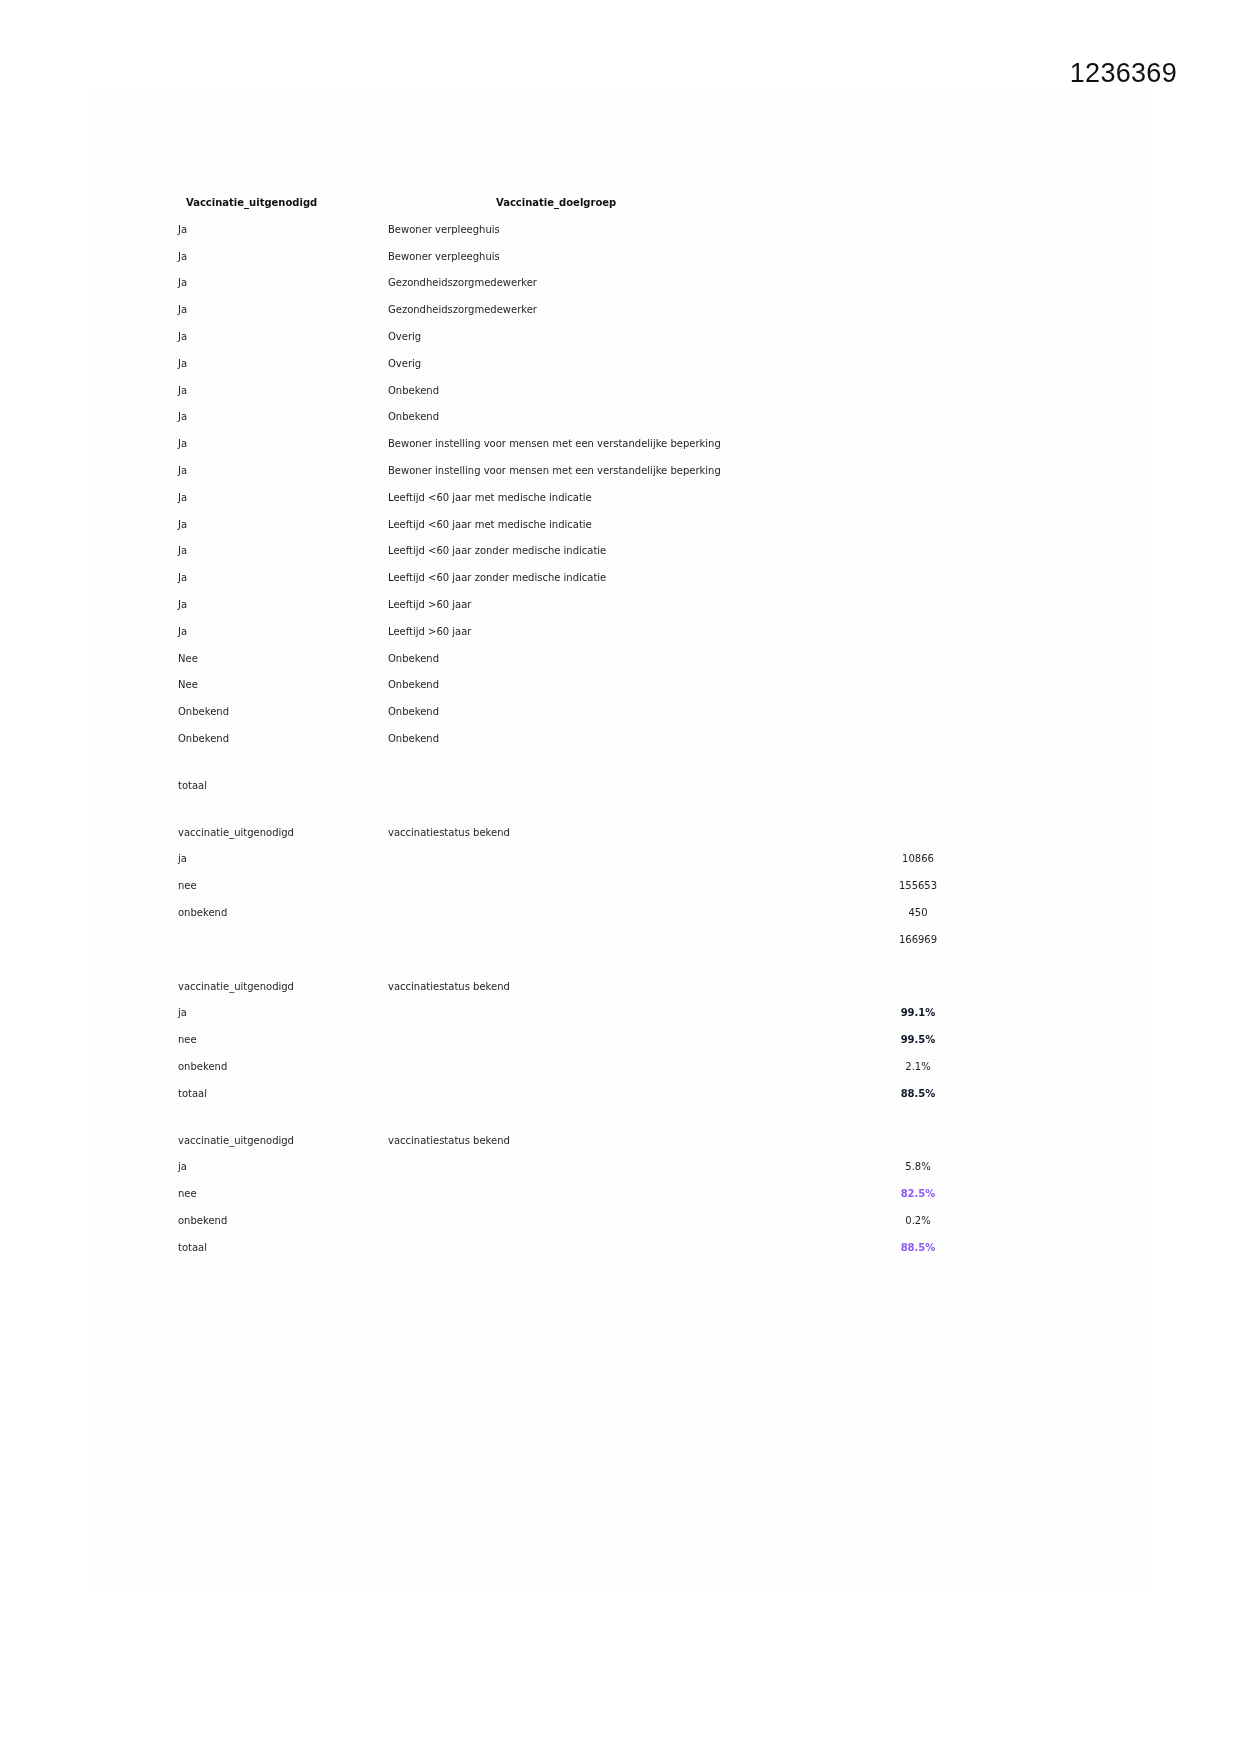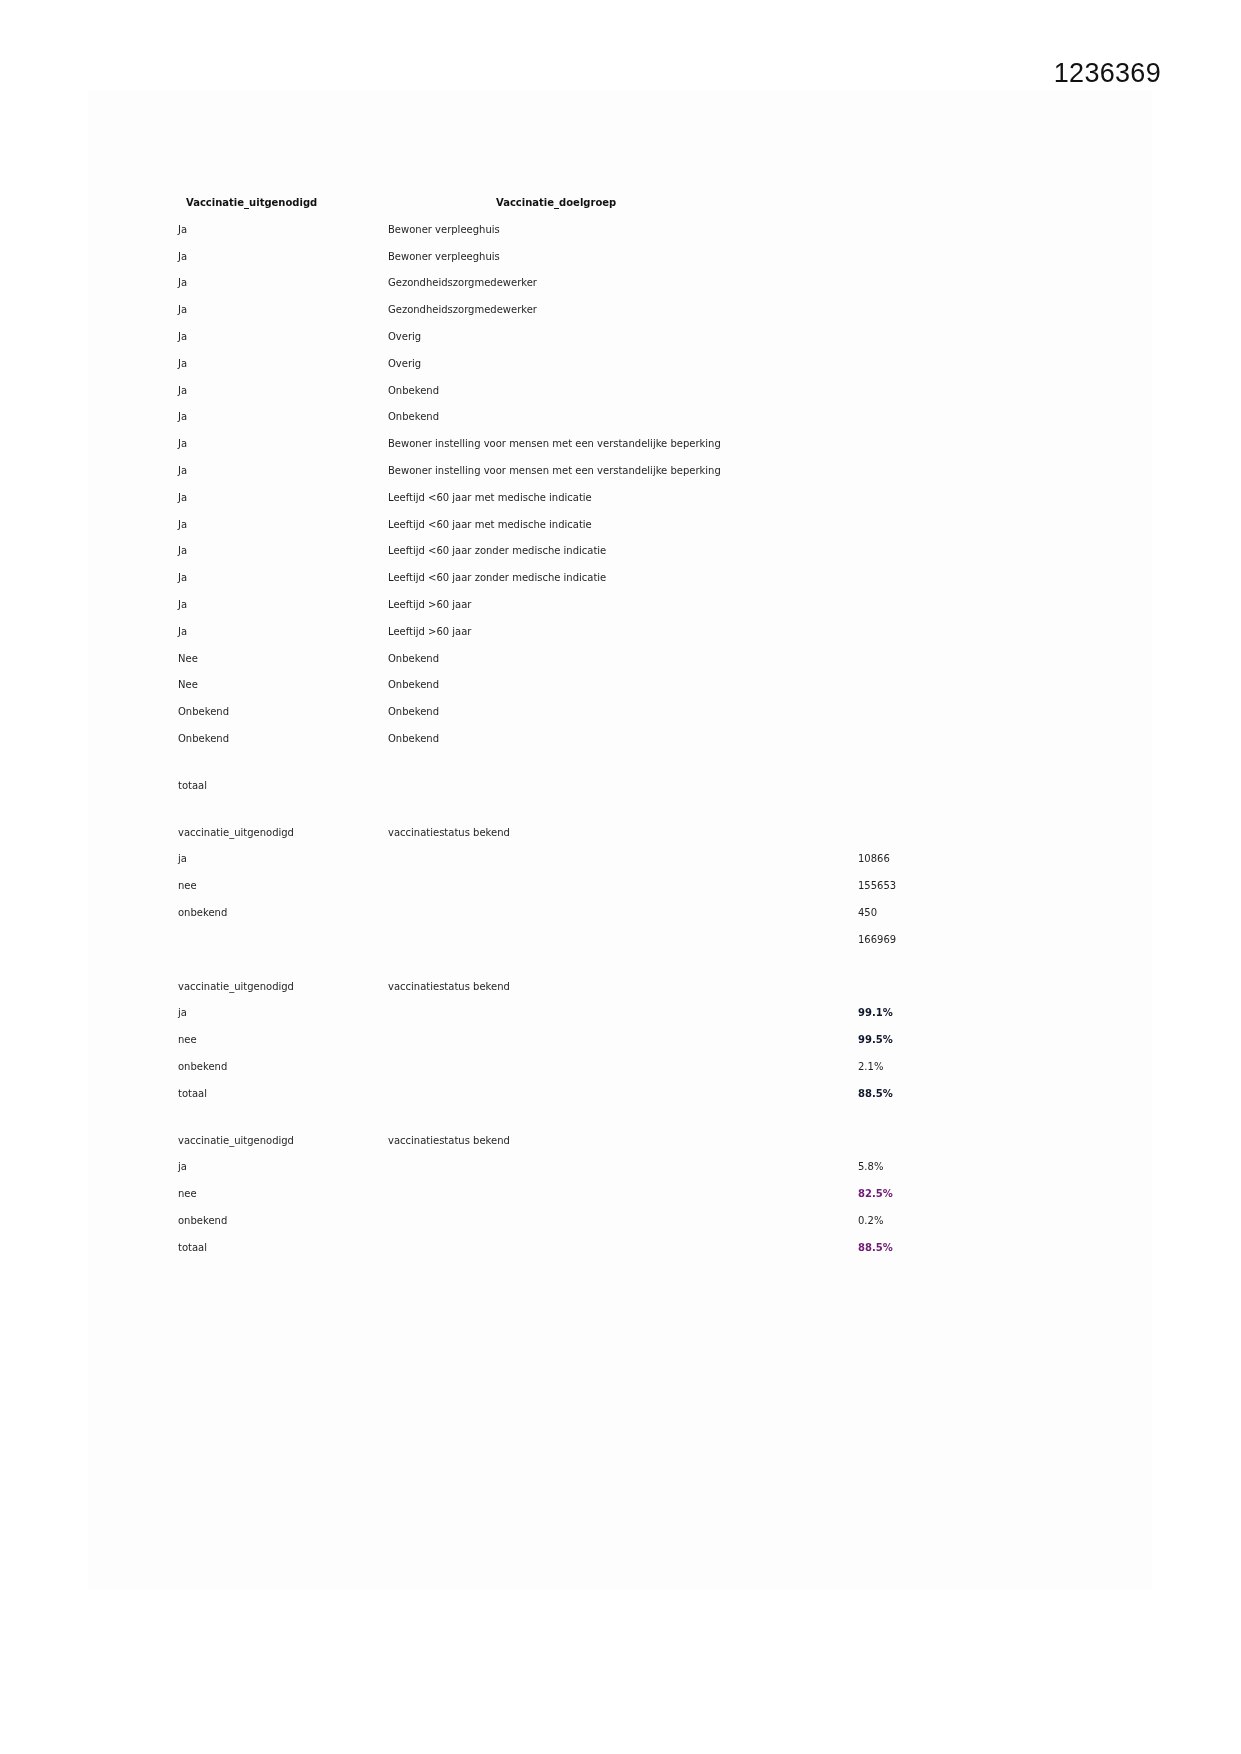--- a/index.html
+++ b/index.html
@@ -11,21 +11,21 @@
       width: 1241px;
       height: 1754px;
       position: relative;
       overflow: hidden;
       font-family: "Liberation Sans", sans-serif;
       color: #1a1a1a;
     }
     .doc-number {
       position: absolute;
       top: 58px;
-      right: 80px;
+      right: 64px;
       font-family: "Liberation Sans", sans-serif;
       font-size: 27px;
       color: #111;
       letter-spacing: 0.3px;
     }
     .page-box {
       position: absolute;
       left: 88px;
       top: 90px;
       width: 1064px;
@@ -42,33 +42,33 @@
       color: #1f1f1f;
     }
     .row {
       height: 26.8px;
       line-height: 26.8px;
       display: flex;
       white-space: nowrap;
     }
     .col-a { width: 210px; flex: none; }
     .col-b { flex: 1; }
-    .col-num { width: 120px; flex: none; text-align: left; }
+    .col-num { width: 120px; flex: none; text-align: center; }
     .hdr { font-weight: bold; color: #111; }
     .hdr .col-a { padding-left: 8px; width: 202px; }
     .hdr .col-b { padding-left: 108px; }
     .section-title {
       font-weight: bold;
       margin-top: 40px;
       height: 26.8px;
       line-height: 26.8px;
     }
     .block { margin-top: 20px; }
     .bold { font-weight: bold; color: #0f172a; }
-    .red { color: #701a75; font-weight: bold; }
+    .red { color: #8b5cf6; font-weight: bold; }
   </style>
 </head>
 <body>
 
 <div class="doc-number">1236369</div>
 
 <div class="page-box"></div>
 
 <div class="sheet">
 

